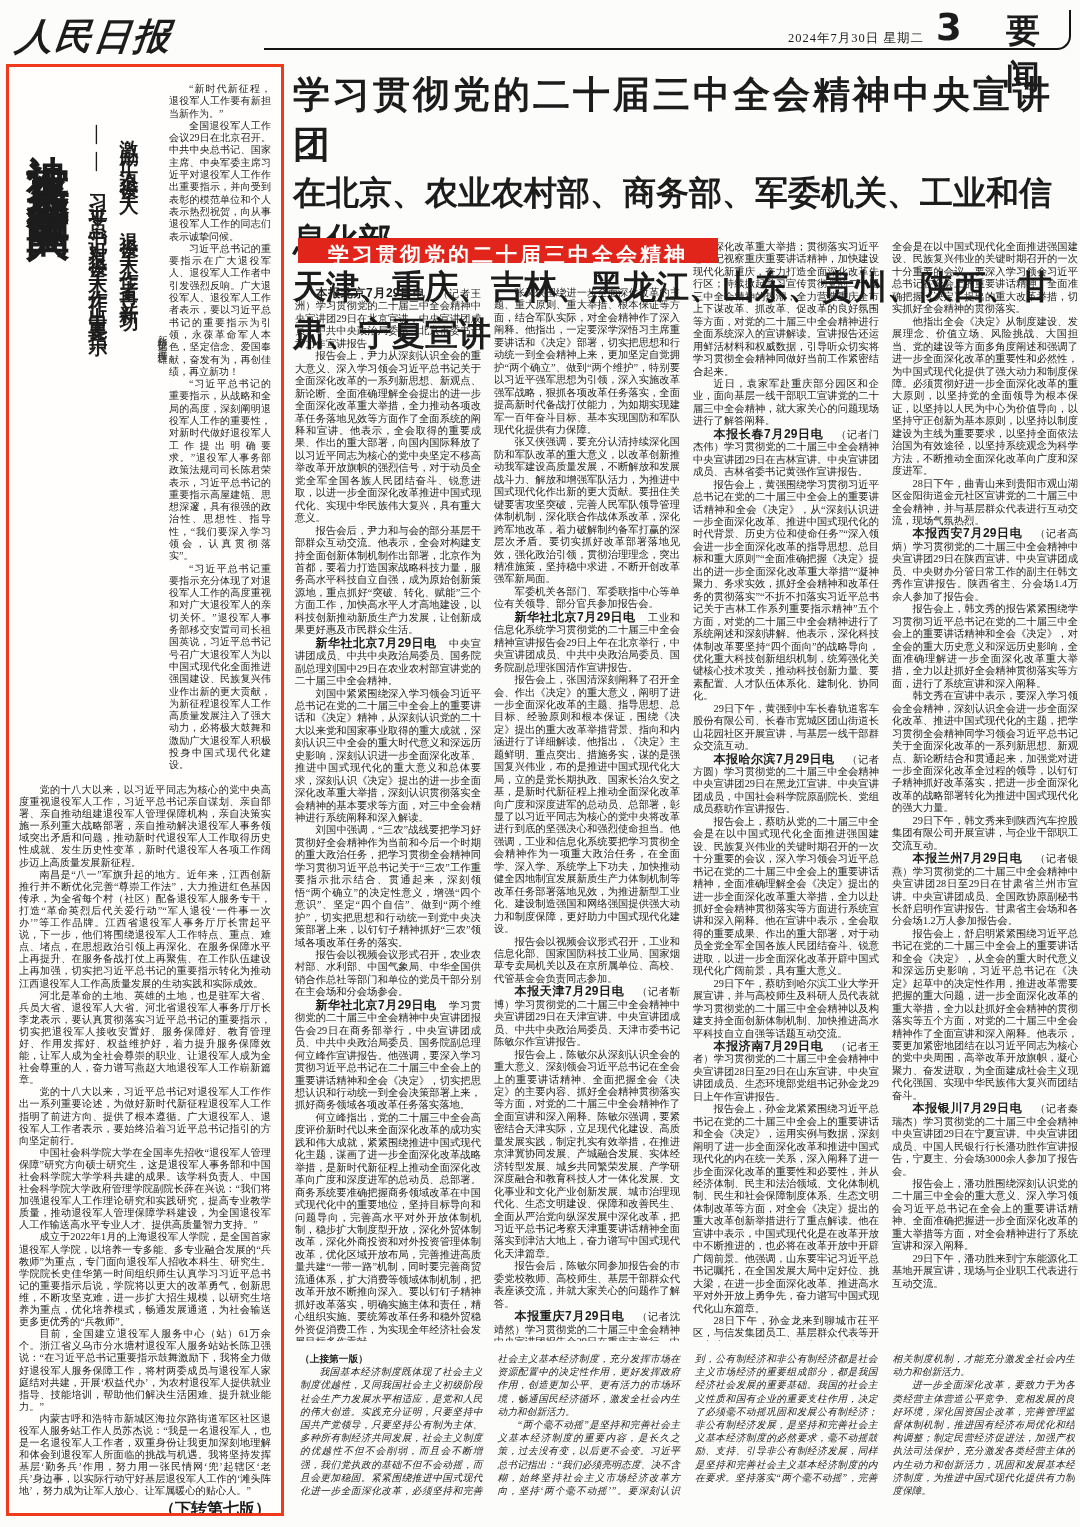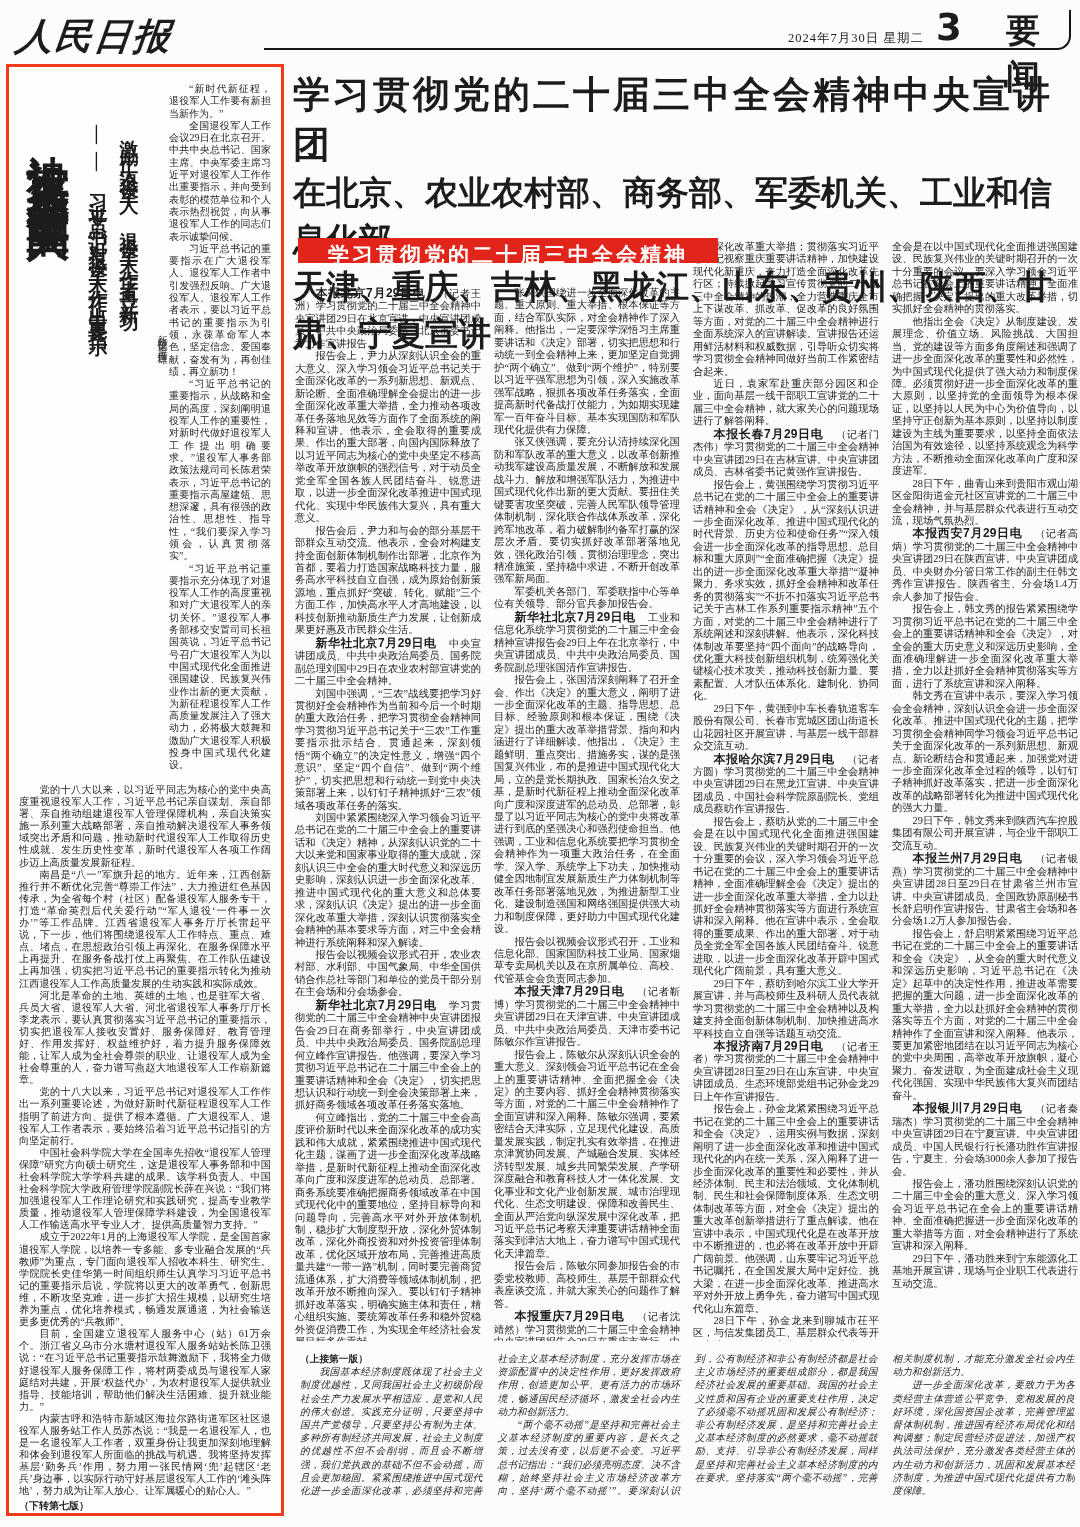--- a/index.html
+++ b/index.html
@@ -29,21 +29,21 @@
           font-weight:900; font-size:43px; letter-spacing:5px; line-height:60px; }
   .vsub { writing-mode:vertical-rl; width:66px; padding-top:50px;
           font-size:19px; font-weight:700; letter-spacing:8px; line-height:31px; }
   .vby  { writing-mode:vertical-rl; width:24px; padding-top:252px;
           font-size:10px; letter-spacing:2px; color:#333; }
   .ncol { flex:1; padding-top:8px; font-size:10px; line-height:12.3px;
           text-align:justify; overflow:hidden; }
   .ncol p, .rbody p { text-indent:2em; }
   .rbody { margin-top:9px; height:712px; font-size:10.2px; line-height:12.1px;
            text-align:justify; overflow:hidden; }
-  .turn { font-weight:700; font-size:10px; margin-top:3px; }
+  .turn { text-align:right; font-weight:700; font-size:16px; margin-top:3px; }
 
   
   .headline { position:absolute; left:293px; top:72px; width:787px; text-align:left;
               font-family:Liberation Mono, monospace; font-weight:900; }
   .hl1 { font-size:37px; letter-spacing:3px; line-height:50px; }
   .hl2 { font-size:33px; letter-spacing:0; line-height:47px; }
   .banner { position:absolute; left:298px; top:238px; width:420px; height:25px;
             background:#e1251b; color:#fff; text-align:center; line-height:33px;
             font-family:"Liberation Sans","DejaVu Sans",sans-serif;
             font-weight:700; font-size:21px; letter-spacing:3px; }
@@ -109,22 +109,22 @@
     <div class="hl2">在北京、农业农村部、商务部、军委机关、工业和信息化部、</div>
     <div class="hl2">天津、重庆、吉林、黑龙江、山东、贵州、陕西、甘肃、宁夏宣讲</div>
   </div>
 
   <div class="cols" id="main-cols">
     <div class="col pad-banner">
         <p><b class="dl">本报北京7月29日电　</b>（记者王洲）学习贯彻党的二十届三中全会精神中央宣讲团29日在北京宣讲，中央宣讲团成员、中共中央政治局委员、北京市委书记尹力作宣讲报告。</p>
         <p>报告会上，尹力从深刻认识全会的重大意义、深入学习领会习近平总书记关于全面深化改革的一系列新思想、新观点、新论断、全面准确理解全会提出的进一步全面深化改革重大举措，全力推动各项改革任务落地见效等方面作了全面系统的阐释和宣讲。他表示，全会取得的重要成果、作出的重大部署，向国内国际释放了以习近平同志为核心的党中央坚定不移高举改革开放旗帜的强烈信号，对于动员全党全军全国各族人民团结奋斗、锐意进取，以进一步全面深化改革推进中国式现代化、实现中华民族伟大复兴，具有重大意义。</p>
         <p>报告会后，尹力和与会的部分基层干部群众互动交流。他表示，全会对构建支持全面创新体制机制作出部署，北京作为首都，要着力打造国家战略科技力量，服务高水平科技自立自强，成为原始创新策源地，重点抓好“突破、转化、赋能”三个方面工作，加快高水平人才高地建设，以科技创新推动新质生产力发展，让创新成果更好惠及市民群众生活。</p>
         <p><b class="dl">新华社北京7月29日电　</b>中央宣讲团成员、中共中央政治局委员、国务院副总理刘国中29日在农业农村部宣讲党的二十届三中全会精神。</p>
+        <p>刘国中紧紧围绕深入学习领会习近平总书记在党的二十届三中全会上的重要讲话和《决定》精神，从深刻认识党的二十大以来党和国家事业取得的重大成就，深刻认识三中全会的重大时代意义和深远历史影响，深刻认识进一步全面深化改革、推进中国式现代化的重大意义和总体要求，深刻认识《决定》提出的进一步全面深化改革重大举措，深刻认识贯彻落实全会精神的基本要求等方面，对三中全会精神进行系统阐释和深入解读。</p>
         <p>刘国中强调，“三农”战线要把学习好贯彻好全会精神作为当前和今后一个时期的重大政治任务，把学习贯彻全会精神同学习贯彻习近平总书记关于“三农”工作重要指示批示结合、贯通起来，深刻领悟“两个确立”的决定性意义，增强“四个意识”、坚定“四个自信”、做到“两个维护”，切实把思想和行动统一到党中央决策部署上来，以钉钉子精神抓好“三农”领域各项改革任务的落实。</p>
-        <p>刘国中紧紧围绕深入学习领会习近平总书记在党的二十届三中全会上的重要讲话和《决定》精神，从深刻认识党的二十大以来党和国家事业取得的重大成就，深刻认识三中全会的重大时代意义和深远历史影响，深刻认识进一步全面深化改革、推进中国式现代化的重大意义和总体要求，深刻认识《决定》提出的进一步全面深化改革重大举措，深刻认识贯彻落实全会精神的基本要求等方面，对三中全会精神进行系统阐释和深入解读。</p>
         <p>报告会以视频会议形式召开，农业农村部、水利部、中国气象局、中华全国供销合作总社等部门和单位的党员干部分别在主会场和分会场参会。</p>
         <p><b class="dl">新华社北京7月29日电　</b>学习贯彻党的二十届三中全会精神中央宣讲团报告会29日在商务部举行，中央宣讲团成员、中共中央政治局委员、国务院副总理何立峰作宣讲报告。他强调，要深入学习贯彻习近平总书记在二十届三中全会上的重要讲话精神和全会《决定》，切实把思想认识和行动统一到全会决策部署上来，抓好商务领域各项改革任务落实落地。</p>
         <p>何立峰指出，党的二十届三中全会高度评价新时代以来全面深化改革的成功实践和伟大成就，紧紧围绕推进中国式现代化主题，谋画了进一步全面深化改革战略举措，是新时代新征程上推动全面深化改革向广度和深度进军的总动员、总部署。商务系统要准确把握商务领域改革在中国式现代化中的重要地位，坚持目标导向和问题导向，完善高水平对外开放体制机制，稳步扩大制度型开放，深化外贸体制改革，深化外商投资和对外投资管理体制改革，优化区域开放布局，完善推进高质量共建“一带一路”机制，同时要完善商贸流通体系，扩大消费等领域体制机制，把改革开放不断推向深入。要以钉钉子精神抓好改革落实，明确实施主体和责任，精心组织实施。要统筹改革任务和稳外贸稳外资促消费工作，为实现全年经济社会发展目标多作贡献。</p>
       </div>
     <div class="col pad-banner">
         <p>张又侠围绕进一步全面深化改革的主题、重大原则、重大举措、根本保证等方面，结合军队实际，对全会精神作了深入阐释。他指出，一定要深学深悟习主席重要讲话和《决定》部署，切实把思想和行动统一到全会精神上来，更加坚定自觉拥护“两个确立”、做到“两个维护”，特别要以习近平强军思想为引领，深入实施改革强军战略，狠抓各项改革任务落实，全面提高新时代备战打仗能力，为如期实现建军一百年奋斗目标、基本实现国防和军队现代化提供有力保障。</p>
         <p>张又侠强调，要充分认清持续深化国防和军队改革的重大意义，以改革创新推动我军建设高质量发展，不断解放和发展战斗力、解放和增强军队活力，为推进中国式现代化作出新的更大贡献。要扭住关键要害攻坚突破，完善人民军队领导管理体制机制，深化联合作战体系改革，深化跨军地改革，着力破解制约备军打赢的深层次矛盾。要切实抓好改革部署落地见效，强化政治引领，贯彻治理理念，突出精准施策，坚持稳中求进，不断开创改革强军新局面。</p>
         <p>军委机关各部门、军委联指中心等单位有关领导、部分官兵参加报告会。</p>
         <p><b class="dl">新华社北京7月29日电　</b>工业和信息化系统学习贯彻党的二十届三中全会精神宣讲报告会29日上午在北京举行，中央宣讲团成员、中共中央政治局委员、国务院副总理张国清作宣讲报告。</p>
         <p>报告会上，张国清深刻阐释了召开全会、作出《决定》的重大意义，阐明了进一步全面深化改革的主题、指导思想、总目标、经验原则和根本保证，围绕《决定》提出的重大改革举措背景、指向和内涵进行了详细解读。他指出，《决定》主题鲜明、重点突出、措施务实，谋的是强国复兴伟业，布的是推进中国式现代化大局，立的是党长期执政、国家长治久安之基，是新时代新征程上推动全面深化改革向广度和深度进军的总动员、总部署，彰显了以习近平同志为核心的党中央将改革进行到底的坚强决心和强烈使命担当。他强调，工业和信息化系统要把学习贯彻全会精神作为一项重大政治任务，在全面学、深入学、系统学上下功夫，加快推动健全因地制宜发展新质生产力体制机制等改革任务部署落地见效，为推进新型工业化、建设制造强国和网络强国提供强大动力和制度保障，更好助力中国式现代化建设。</p>

